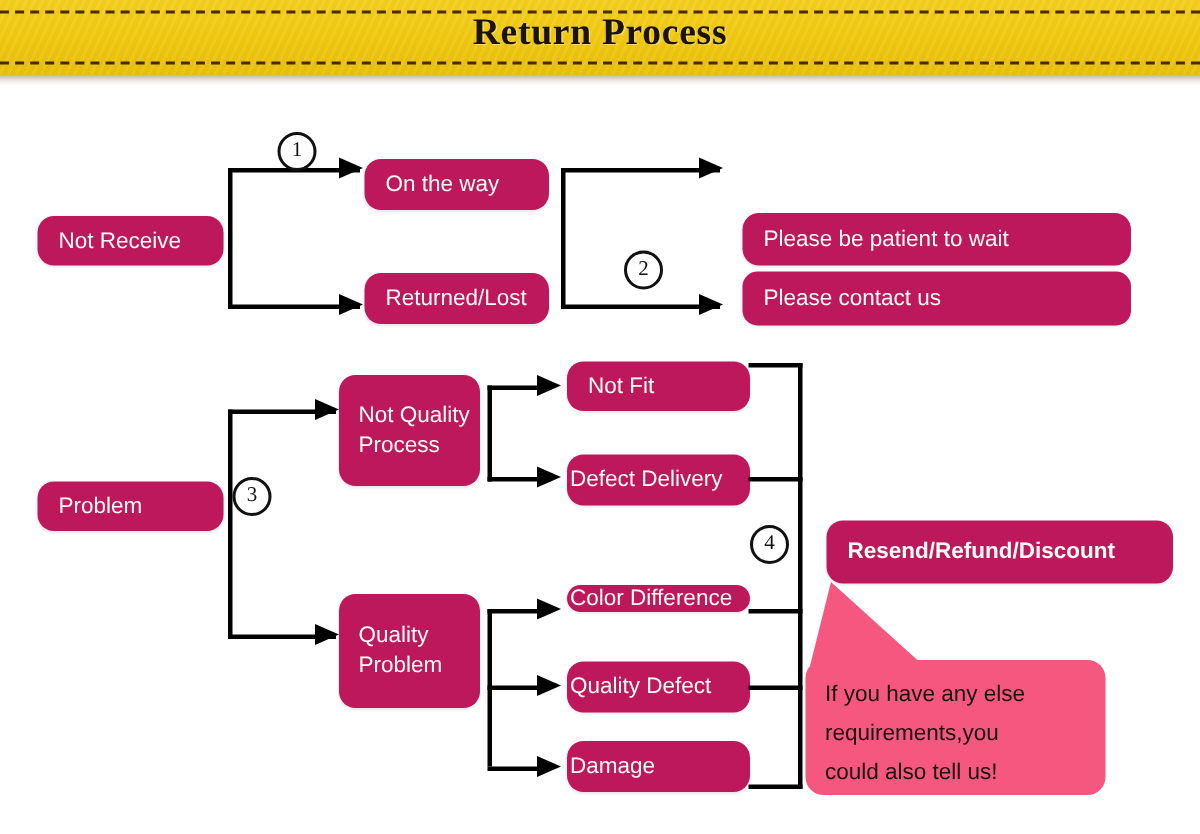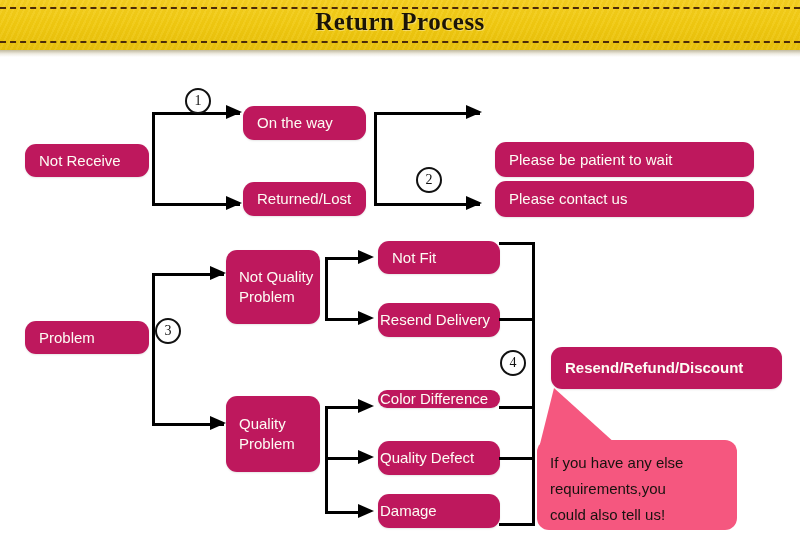--- a/index.html
+++ b/index.html
@@ -167,56 +167,56 @@
 <div class="arrow" style="left:466px; top:105px;"></div>
 <div class="hline" style="left:374px; top:203px; width:106px;"></div>
 <div class="arrow" style="left:466px; top:196px;"></div>
 
 <div class="step" style="left:416px; top:167px;">2</div>
 
 <div class="node pad-left" style="left:495px; top:105px; width:259px; height:35px;margin-top:37px;">
   <span>Please be patient to wait</span>
 </div>
 
-<div class="node pad-left" style="left:495px; top:181px; width:259px; height:36px;">
+<div class="node pad-left" style="left:495px; top:181px; width:259px; height:36px;border-radius:10px;">
   <span>Please contact us</span>
 </div>
 
 <div class="node pad-left" style="left:25px; top:321px; width:124px; height:33px;">
   <span>Problem</span>
 </div>
 
 <div class="vline" style="left:152px; top:273px; height:153px;"></div>
 <div class="hline" style="left:152px; top:273px; width:72px;"></div>
 <div class="arrow" style="left:210px; top:266px;"></div>
 <div class="hline" style="left:152px; top:423px; width:72px;"></div>
 <div class="arrow" style="left:210px; top:416px;"></div>
 
 <div class="step" style="left:155px; top:318px;">3</div>
 
 <div class="node multiline" style="left:226px; top:250px; width:94px; height:74px;">
-  <span>Not Quality Problem</span>
+  <span>Not Quality Process</span>
 </div>
 
 <div class="node multiline" style="left:226px; top:396px; width:94px; height:76px;">
   <span>Quality Problem</span>
 </div>
 
 <div class="vline" style="left:325px; top:257px; height:64px;"></div>
 <div class="hline" style="left:325px; top:257px; width:42px;"></div>
 <div class="arrow" style="left:358px; top:250px;"></div>
 <div class="hline" style="left:325px; top:318px; width:42px;"></div>
 <div class="arrow" style="left:358px; top:311px;"></div>
 
 <div class="node pad-left" style="left:378px; top:241px; width:122px; height:33px;">
   <span>Not Fit</span>
 </div>
 
 <div class="node" style="left:378px; top:303px; width:122px; height:34px; padding-left:2px;">
-  <span class="nowrap">Resend Delivery</span>
+  <span class="nowrap">Defect Delivery</span>
 </div>
 
 <div class="vline" style="left:325px; top:406px; height:105px;"></div>
 <div class="hline" style="left:325px; top:406px; width:42px;"></div>
 <div class="arrow" style="left:358px; top:399px;"></div>
 <div class="hline" style="left:325px; top:457px; width:42px;"></div>
 <div class="arrow" style="left:358px; top:450px;"></div>
 <div class="hline" style="left:325px; top:511px; width:42px;"></div>
 <div class="arrow" style="left:358px; top:504px;"></div>
 

